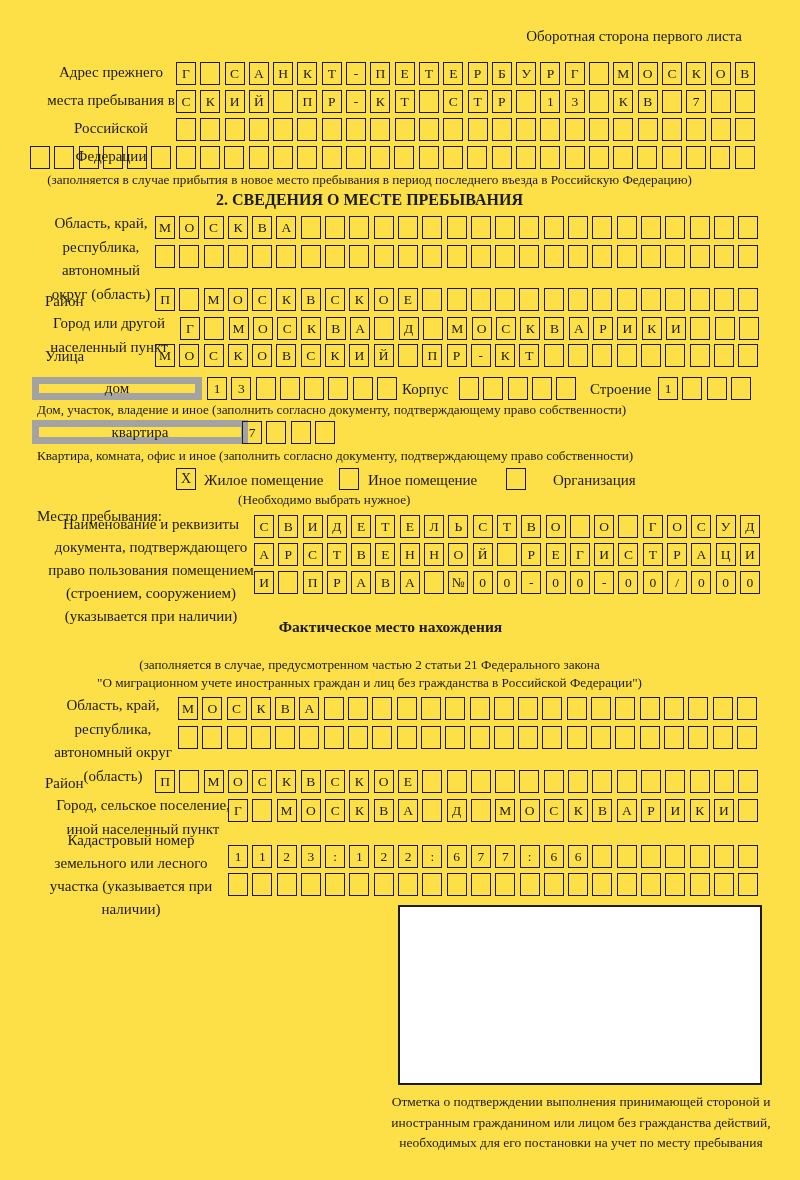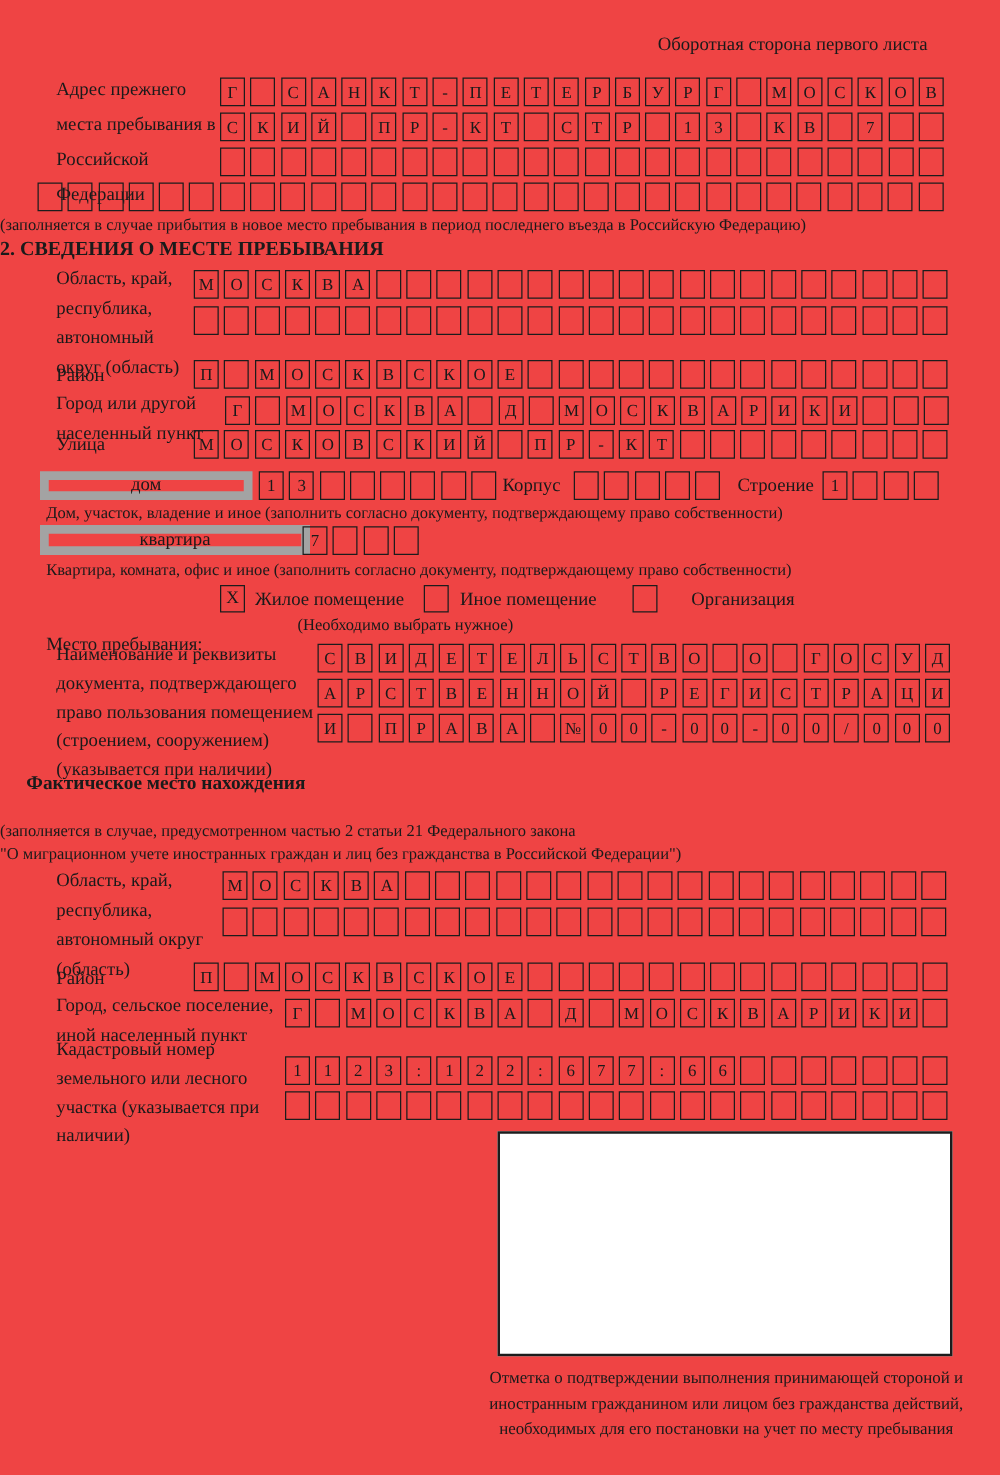--- a/index.html
+++ b/index.html
@@ -1,25 +1,25 @@
 <!DOCTYPE html>
 <html><head>
 <meta charset="utf-8">
 <style>
   html,body{margin:0;padding:0;background:#e9e9e9;}
   .page{
     position:relative; width:800px; height:1180px; margin:0 auto;
-    background:#ef4444; color:#1a1a1a;
+    background:#fde047; color:#1a1a1a;
     font-family:"Liberation Serif","DejaVu Serif",serif;
     overflow:hidden;
   }
   .abs{position:absolute;}
-  .lbl{font-size:15px; line-height:23.5px;}
+  .lbl{font-size:15px; line-height:23.5px;text-align:center;}
   .note{font-size:13.2px;}
-  .center{left:0; width:739px; }
+  .center{left:0; width:739px; text-align:center;}
   .bold{font-weight:bold;}
   .cellrow{display:flex;}
   .cell{
     box-sizing:border-box; flex:0 0 auto;
     width:20px; height:23px; margin-right:4.3px;
     border:1.8px solid #1c1c1c;
     display:inline-flex; align-items:center; justify-content:center;
     font-size:13.5px; line-height:1;
   }
   .labelbox{

